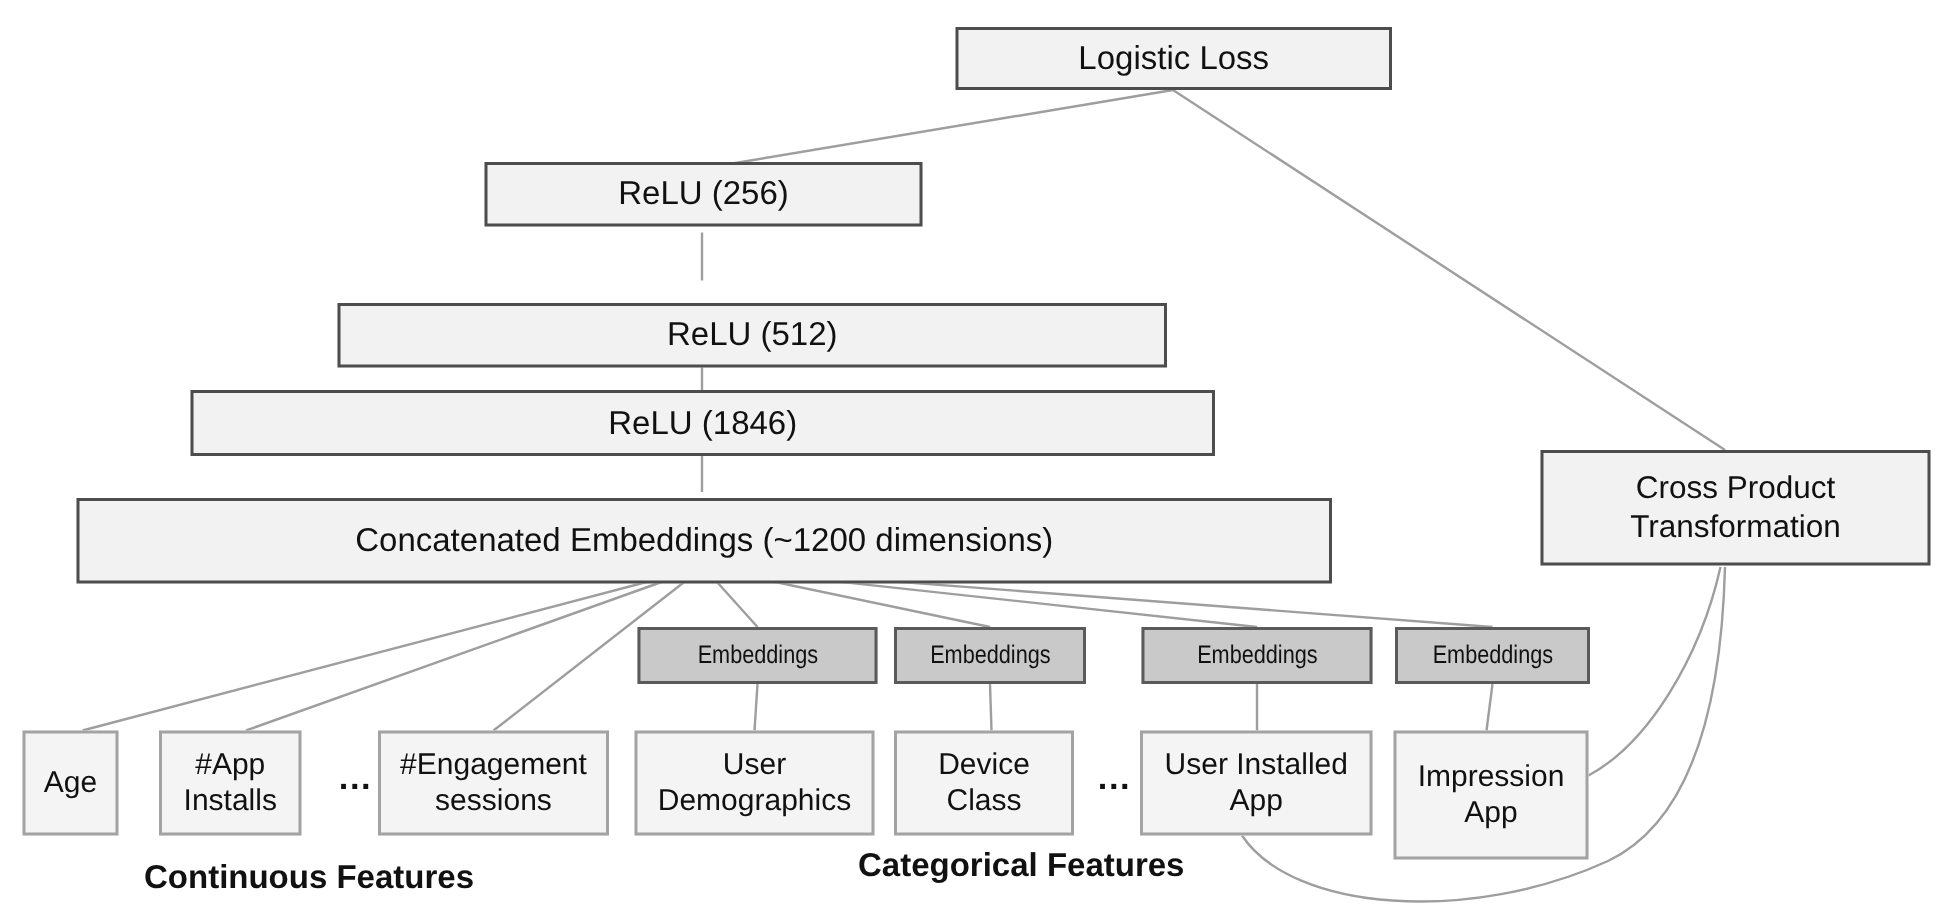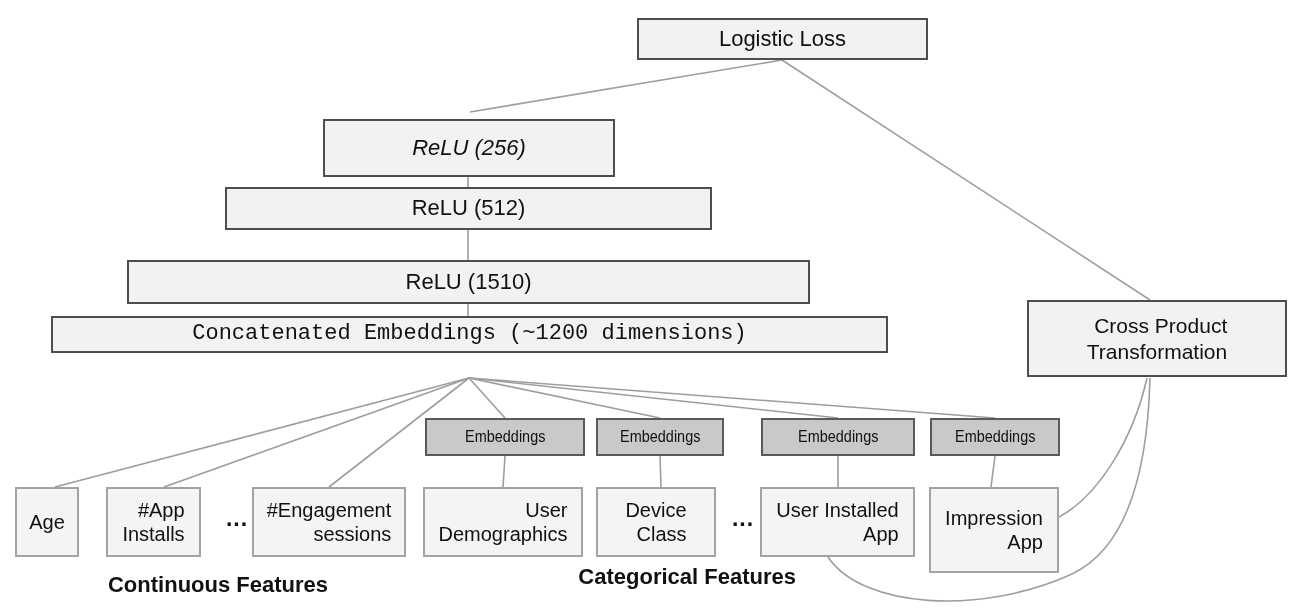--- a/index.html
+++ b/index.html
@@ -24,21 +24,21 @@
   #edges{position:absolute;left:0;top:0;width:1295px;height:611px;}
   #edges line,#edges path{
     stroke:var(--line-color);
     stroke-width:1.6;
     fill:none;
   }
   .node{
     position:absolute;
     box-sizing:border-box;
     display:flex;align-items:center;justify-content:center;
-    text-align:right;
+    text-align:center;
     white-space:pre-line;
     line-height:1.22;
   }
   .deep{
     background:var(--box-light-fill);
     border:2px solid var(--box-dark-border);
     font-size:22px;
   }
   .feature{
     background:var(--feature-fill);
@@ -53,21 +53,21 @@
   .embed .condensed{display:inline-block;transform:scaleX(0.85);}
   .dots{
     position:absolute;
     font-size:23px;font-weight:bold;
     text-align:center;
     letter-spacing:1px;
   }
   .group-label{
     position:absolute;
     font-size:22px;font-weight:bold;
-    text-align:right;
+    text-align:left;
     white-space:nowrap;
   }
 </style>
 </head>
 <body>
 
 <div id="canvas">
 
   <svg id="edges" viewBox="0 0 1295 611" xmlns="http://www.w3.org/2000/svg">
 
@@ -90,27 +90,27 @@
     <line x1="660" y1="456" x2="661" y2="487"></line>
     <line x1="838" y1="456" x2="838" y2="487"></line>
     <line x1="995" y1="456" x2="991" y2="487"></line>
 
     <path d="M 828,557 C 862,608 980,616 1072,574 C 1133,545 1148,455 1150,378"></path>
     <path d="M 1059,517 C 1098,496 1133,440 1147,378"></path>
   </svg>
 
   <div class="node deep" style="left:637px;top:18px;width:291px;height:42px;">Logistic Loss</div>
 
-  <div class="node deep" style="left:323px;top:119px;width:292px;height:58px;font-style:italic;">ReLU (256)</div>
+  <div class="node deep" style="left:323px;top:108px;width:292px;height:43px;">ReLU (256)</div>
 
-  <div class="node deep" style="left:225px;top:187px;width:487px;height:43px;">ReLU (512)</div>
+  <div class="node deep" style="left:225px;top:202px;width:553px;height:43px;">ReLU (512)</div>
 
-  <div class="node deep" style="left:127px;top:260px;width:683px;height:44px;">ReLU (1510)</div>
+  <div class="node deep" style="left:127px;top:260px;width:683px;height:44px;">ReLU (1846)</div>
 
-  <div class="node deep" style="left:51px;top:316px;width:837px;height:37px;font-family:Liberation Mono, monospace;">Concatenated Embeddings (~1200 dimensions)</div>
+  <div class="node deep" style="left:51px;top:332px;width:837px;height:57px;">Concatenated Embeddings (~1200 dimensions)</div>
 
   <div class="node deep" style="left:1027px;top:300px;width:260px;height:77px;font-size:21px;">Cross Product
 Transformation</div>
 
   <div class="node embed" style="left:425px;top:418px;width:160px;height:38px;">
     <span class="condensed">Embeddings</span>
   </div>
   <div class="node embed" style="left:596px;top:418px;width:128px;height:38px;">
     <span class="condensed">Embeddings</span>
   </div>

